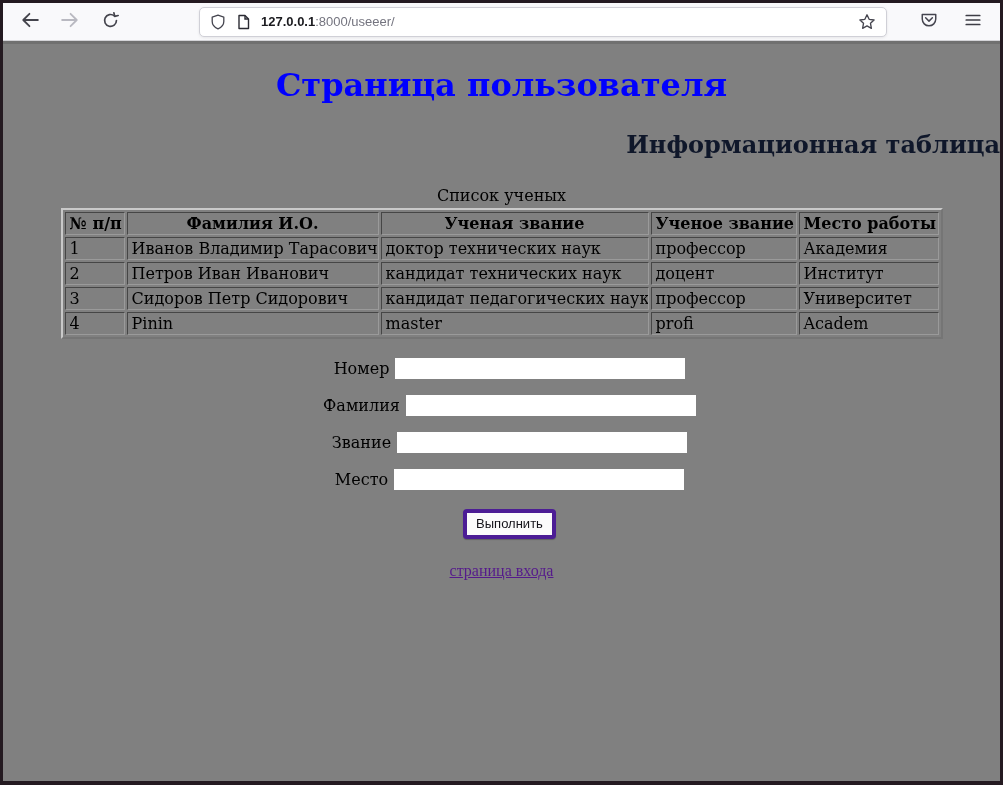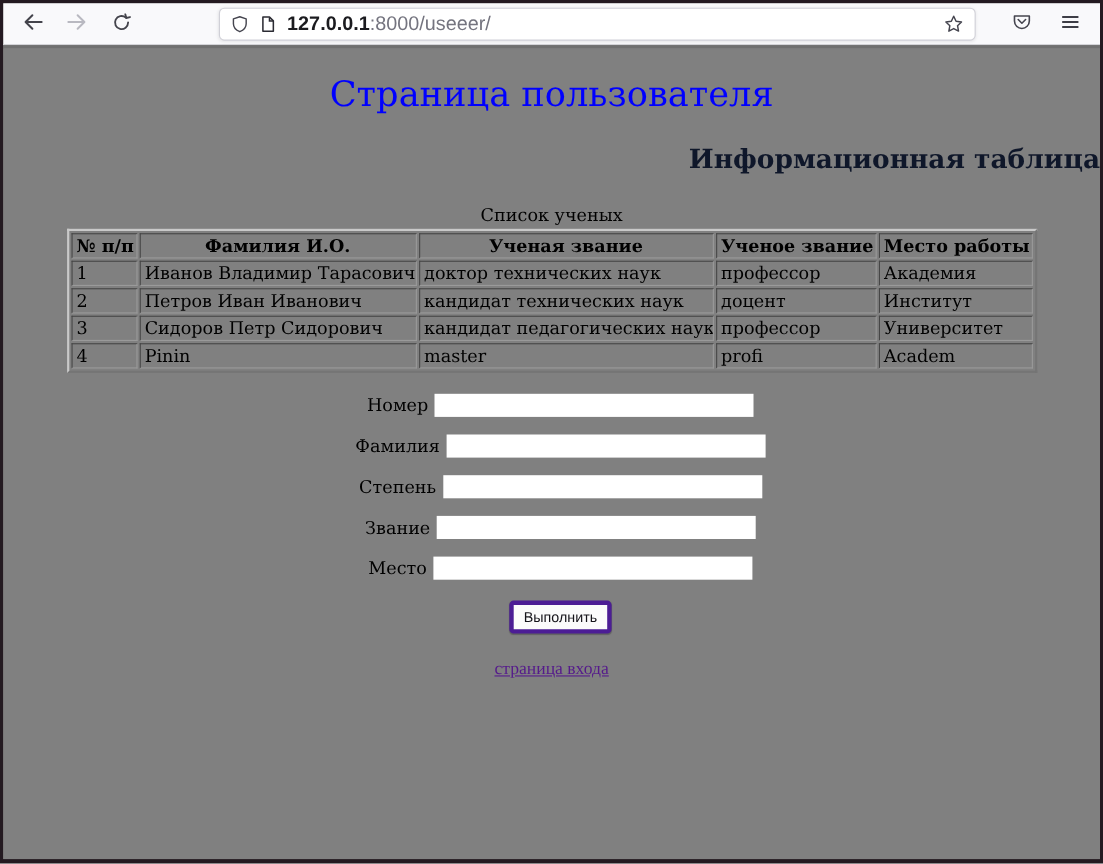--- a/index.html
+++ b/index.html
@@ -25,33 +25,33 @@
     display:flex; align-items:center; justify-content:center;
     padding:0; margin-right:10px; border-radius:4px; cursor:pointer;
   }
   .urlbar {
     margin-left:64px; width:688px; height:30px; background:#ffffff;
     border:1px solid #d0d0d7; border-radius:5px;
     box-shadow:0 1px 3px rgba(0,0,0,0.08);
     display:flex; align-items:center; padding:0 10px;
   }
   .urlbar .icn { display:flex; margin-right:10px; }
-  .url-text { flex:1; font-size:18px; white-space:nowrap; overflow:hidden; }
+  .url-text { flex:1; font-size:13px; white-space:nowrap; overflow:hidden; }
   .url-host { color:#1b1b1f; font-weight:600; }
   .url-rest { color:#74747f; }
   .star-wrap { display:flex; margin-left:8px; cursor:pointer; }
   .right-btns { margin-left:auto; display:flex; align-items:center; }
   .right-btns .tb-btn { margin-right:0; margin-left:14px; }
   .chrome-divider { height:3px; flex:0 0 3px; background:#707070; }
   
   .page {
     flex:1 1 auto; background:#808080; color:#000;
     text-align:center; padding-top:22px; overflow:hidden;
   }
-  h1.pg-title { margin:0; font-size:32px; font-weight:normal; color:#0000ff; }
+  h1.pg-title { margin:0; font-size:32px; font-weight:bold; color:#0000ff; }
   h2.pg-subtitle { margin:26px 0 0 0; font-size:24px; font-weight:bold; color:#0f172a;text-align:right; }
   .tbl-caption { margin-top:27px; margin-bottom:3px; font-size:16px; }
   table.data {
     margin:0 auto; border-collapse:separate; border-spacing:2px;
     border:2px outset #c9c9c9; table-layout:fixed; width:872px;
     font-size:16px;
   }
   table.data th { border:1px inset #9a9a9a; padding:1px 4px; font-weight:bold; text-align:center; overflow:hidden; white-space:nowrap; }
   table.data td { border:1px inset #9a9a9a; padding:1px 4px; text-align:left; overflow:hidden; white-space:nowrap; }
   
@@ -205,23 +205,20 @@
     </table>
 
     <div class="form-area">
       <div class="field-row">
         <span class="f-label">Номер</span><input type="text" style="">
       </div>
       <div class="field-row">
         <span class="f-label">Фамилия</span><input type="text" style="">
       </div>
       <div class="field-row">
-        <span class="f-label">Степень</span><input type="text" style="">
-      </div>
-      <div class="field-row">
         <span class="f-label">Звание</span><input type="text" style="">
       </div>
       <div class="field-row">
         <span class="f-label">Место</span><input type="text" style="">
       </div>
 
 
       <button class="exec-btn">Выполнить</button>
     </div>
 

